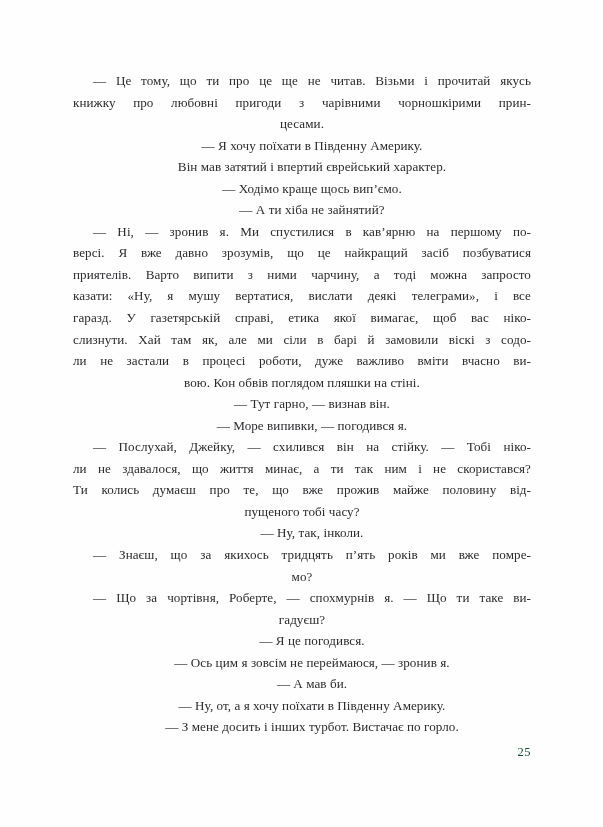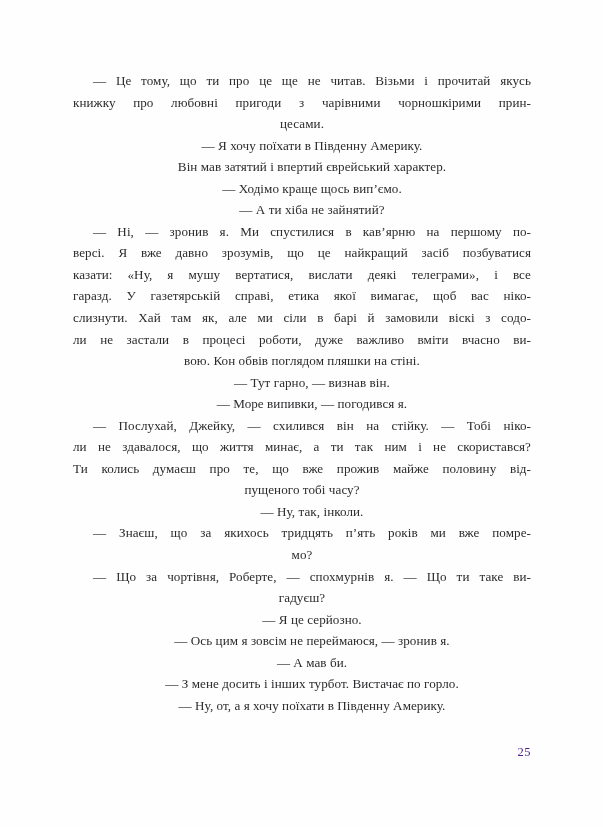--- a/index.html
+++ b/index.html
@@ -60,21 +60,21 @@
   }
 
   .page-number {
     position: absolute;
     left: 0;
     top: 744px;
     width: 531px;
     text-align: right;
     font-size: 12.5px;
     line-height: 16px;
-    color: #4c1d95;
+    color: #14532d;
     font-family: "Liberation Serif", "DejaVu Serif", serif;
     letter-spacing: 0.04em;
   }
 </style>
 </head>
 <body>
 
 <div class="page">
 
   <div class="text-block" id="text-block">
@@ -91,20 +91,21 @@
       </div>
       <div class="para">
         <span class="line indent">— Ходімо краще щось вип’ємо.</span>
       </div>
       <div class="para">
         <span class="line indent">— А ти хіба не зайнятий?</span>
       </div>
       <div class="para">
         <span class="line just indent">— Ні, — зронив я. Ми спустилися в кав’ярню на першому по-</span>
         <span class="line just">версі. Я вже давно зрозумів, що це найкращий засіб позбуватися</span>
+        <span class="line just">приятелів. Варто випити з ними чарчину, а тоді можна запросто</span>
         <span class="line just">казати: «Ну, я мушу вертатися, вислати деякі телеграми», і все</span>
         <span class="line just">гаразд. У газетярській справі, етика якої вимагає, щоб вас ніко-</span>
         <span class="line just">слизнути. Хай там як, але ми сіли в барі й замовили віскі з содо-</span>
         <span class="line just">ли не застали в процесі роботи, дуже важливо вміти вчасно ви-</span>
         <span class="line">вою. Кон обвів поглядом пляшки на стіні.</span>
       </div>
       <div class="para">
         <span class="line indent">— Тут гарно, — визнав він.</span>
       </div>
       <div class="para">
@@ -121,31 +122,31 @@
       </div>
       <div class="para">
         <span class="line just indent">— Знаєш, що за якихось тридцять п’ять років ми вже помре-</span>
         <span class="line">мо?</span>
       </div>
       <div class="para">
         <span class="line just indent">— Що за чортівня, Роберте, — спохмурнів я. — Що ти таке ви-</span>
         <span class="line">гадуєш?</span>
       </div>
       <div class="para">
-        <span class="line indent">— Я це серйозно.</span>
+        <span class="line indent">— Я це погодився.</span>
       </div>
       <div class="para">
         <span class="line indent">— Ось цим я зовсім не переймаюся, — зронив я.</span>
       </div>
       <div class="para">
         <span class="line indent">— А мав би.</span>
       </div>
       <div class="para">
-        <span class="line indent">— З мене досить і інших турбот. Вистачає по горло.</span>
+        <span class="line indent">— Ну, от, а я хочу поїхати в Південну Америку.</span>
       </div>
       <div class="para">
-        <span class="line indent">— Ну, от, а я хочу поїхати в Південну Америку.</span>
+        <span class="line indent">— З мене досить і інших турбот. Вистачає по горло.</span>
       </div>
     </div>
 
   <div class="page-number">25</div>
 
 </div>
 
 </body></html>

